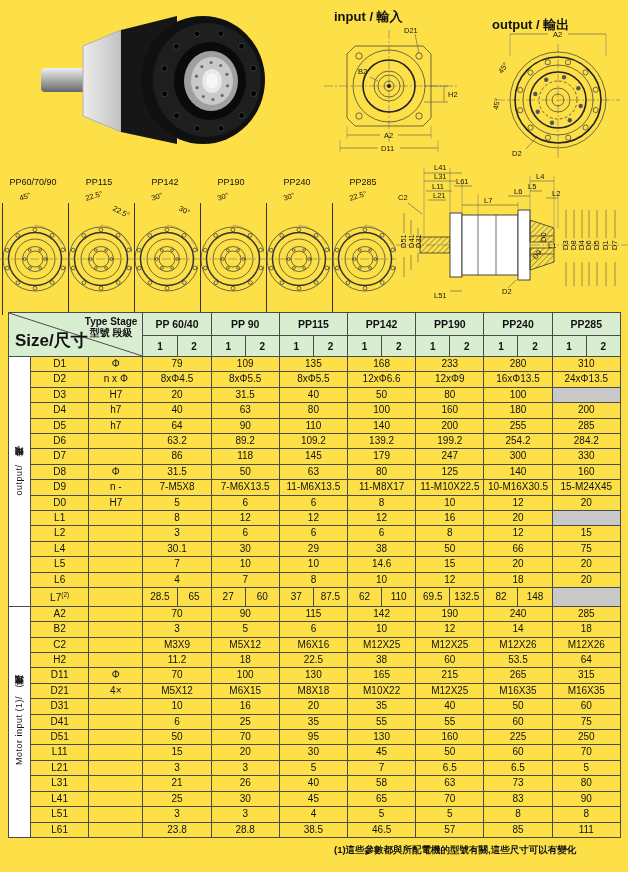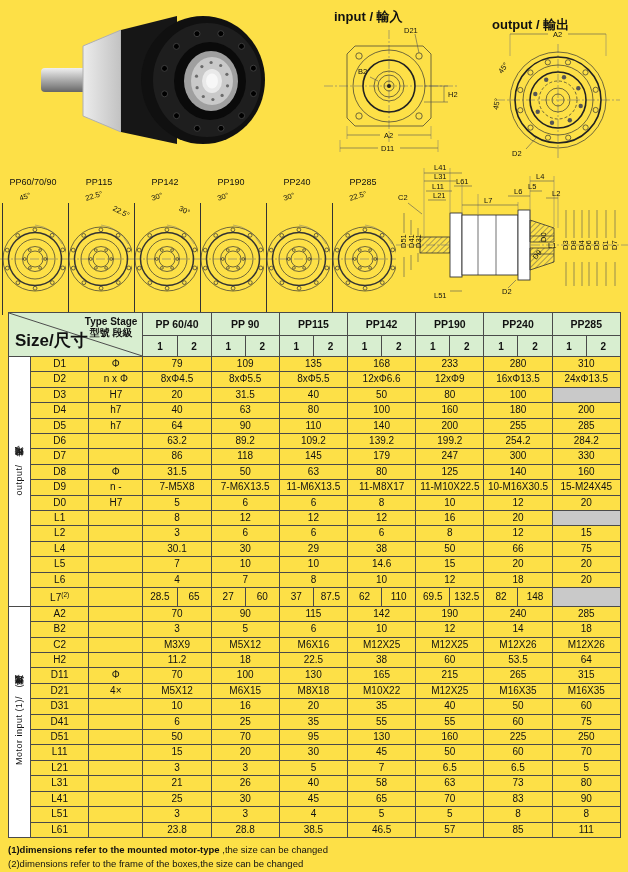--- a/index.html
+++ b/index.html
@@ -866,20 +866,17 @@
           <td colspan="2">28.8</td>
           <td colspan="2">38.5</td>
           <td colspan="2">46.5</td>
           <td colspan="2">57</td>
           <td colspan="2">85</td>
           <td colspan="2">111</td>
         </tr>
       </tbody>
     </table>
 
-  <div id="notes-en" class="notes">
-    <div><span class="b">(1)dimensions refer to the mounted motor-type</span><span> ,the size can be changed</span></div>
-    <div>(2)dimensions refer to the frame of the boxes,the size can be changed</div>
+  <div id="notes-cn" class="notes">
+    <div class="b">(1)這些參數都與所配電機的型號有關,這些尺寸可以有變化</div>
   </div>
-  <div id="notes-cn" class="notes">
-  </div>
 
 </div>
 
 </body></html>

